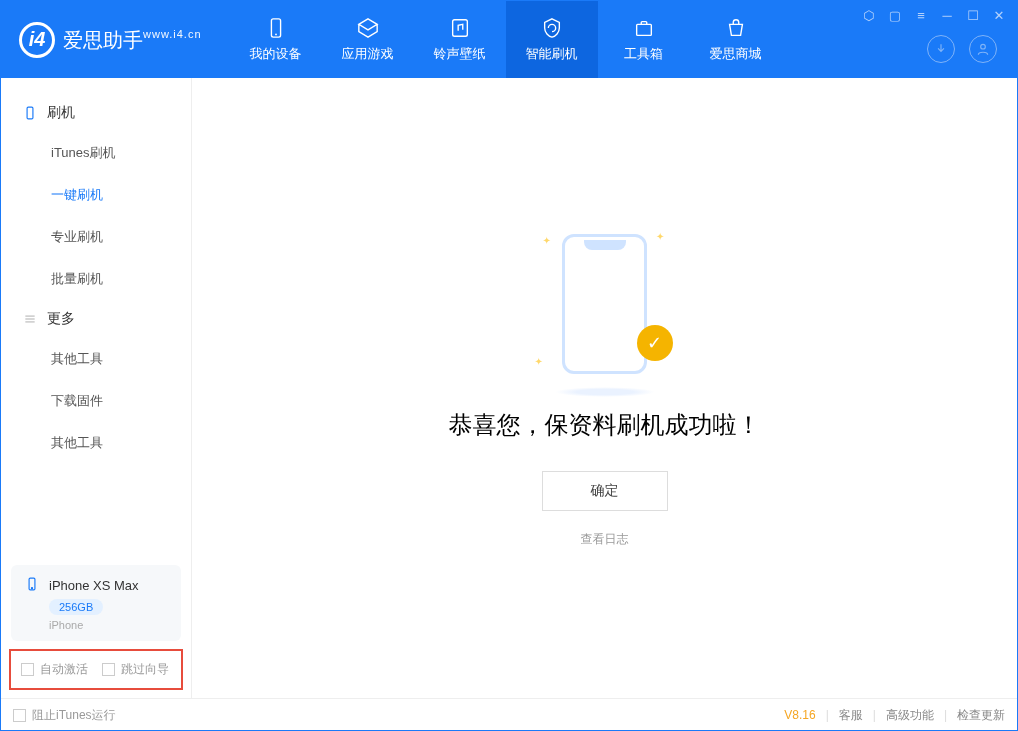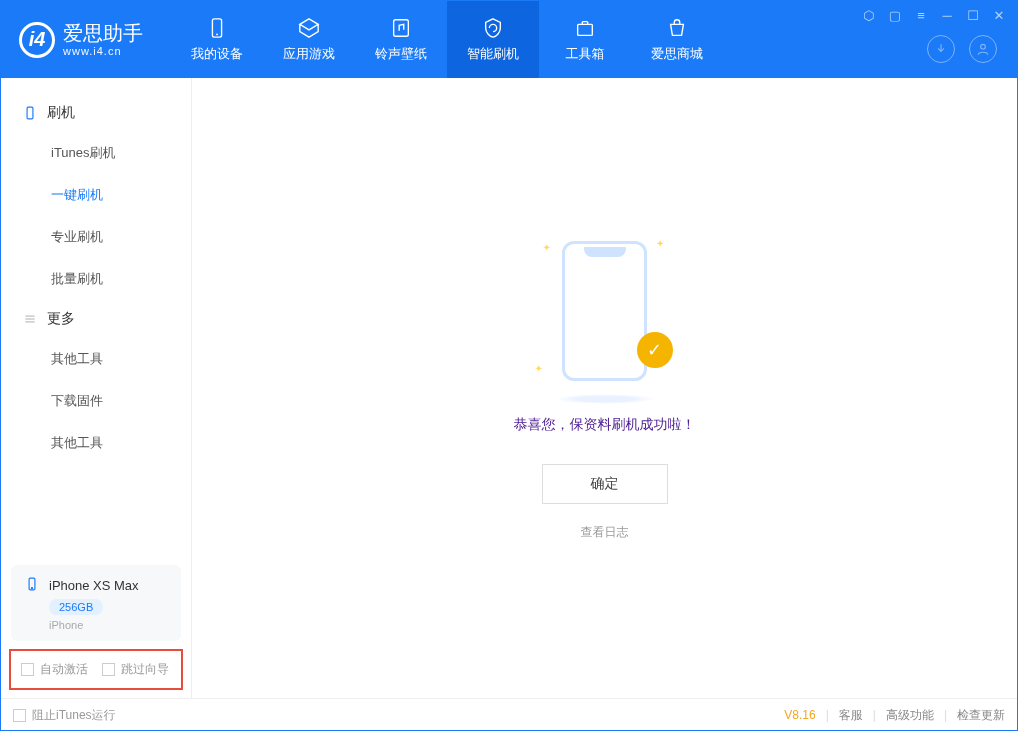--- a/index.html
+++ b/index.html
@@ -1,21 +1,21 @@
 <!DOCTYPE html>
 <html><head>
 <meta charset="utf-8">
 <style>
 * { margin: 0; padding: 0; box-sizing: border-box; font-family: "Microsoft YaHei", sans-serif; }
 body { background: #fff; width: 1018px; height: 731px; overflow: hidden; border: 1px solid #1a7af8; }
 
 .header { background: #1a7af8; height: 77px; display: flex; align-items: stretch; position: relative; }
 .logo-area { display: flex; align-items: center; padding: 0 18px; color: #fff; }
 .logo-circle { width: 36px; height: 36px; border: 3px solid #fff; border-radius: 50%; display: flex; align-items: center; justify-content: center; font-weight: bold; font-size: 20px; font-style: italic; margin-right: 8px; }
-.logo-text { display: flex; flex-direction: column; line-height: 1.2; }
+.logo-text { display: flex; flex-direction: row; line-height: 1.2; }
 .logo-title { font-size: 20px; font-weight: 500; }
 .logo-sub { font-size: 11px; letter-spacing: 1px; opacity: 0.95; }
 
 .nav-tabs { display: flex; margin-left: 10px; }
 .nav-tab { width: 92px; display: flex; flex-direction: column; align-items: center; justify-content: center; color: #fff; font-size: 13px; cursor: pointer; }
 .nav-tab.active { background: #0d66e0; }
 .nav-tab svg { width: 24px; height: 22px; margin-bottom: 6px; fill: #fff; }
 
 .header-right { position: absolute; right: 10px; top: 6px; display: flex; gap: 10px; }
 .header-right span { width: 16px; height: 16px; color: #b3d1fb; cursor: pointer; display: flex; align-items: center; justify-content: center; font-size: 13px; }
@@ -45,21 +45,21 @@
 
 .main { flex: 1; background: #fff; display: flex; flex-direction: column; align-items: center; justify-content: center; }
 .phone-illust { position: relative; width: 120px; height: 150px; margin-bottom: 30px; display: flex; align-items: center; justify-content: center; }
 .phone-shape { width: 85px; height: 140px; border: 3px solid #cfe3ff; border-radius: 12px; background: #fff; position: relative; }
 .phone-notch { position: absolute; top: 3px; left: 50%; transform: translateX(-50%); width: 42px; height: 10px; background: #cfe3ff; border-radius: 0 0 8px 8px; }
 .check-badge { position: absolute; right: -8px; bottom: 18px; width: 36px; height: 36px; background: #f5b400; border-radius: 50%; display: flex; align-items: center; justify-content: center; color: #fff; font-size: 18px; }
 .sparkle { position: absolute; color: #ffd86b; font-size: 10px; }
 .sparkle.s1 { top: 6px; left: -2px; } .sparkle.s2 { top: 2px; right: 0; } .sparkle.s3 { bottom: 12px; left: -10px; }
 .shadow { position: absolute; bottom: -18px; left: 50%; transform: translateX(-50%); width: 100px; height: 10px; background: radial-gradient(ellipse, #eaf2ff 40%, transparent 70%); border-radius: 50%; }
 
-.success-text { font-size: 14px; color: #4c1d95; margin-bottom: 30px; }
+.success-text { font-size: 24px; color: #000000; margin-bottom: 30px; }
 .ok-btn { padding: 10px 48px; border: 1px solid #ddd; background: #fff; font-size: 14px; color: #444; cursor: pointer; margin-bottom: 20px; }
 .log-link { font-size: 12px; color: #999; cursor: pointer; }
 
 .footer { height: 33px; border-top: 1px solid #eee; display: flex; align-items: center; padding: 0 12px; font-size: 12px; color: #999; }
 .footer label { display: flex; align-items: center; cursor: pointer; }
 .footer-right { margin-left: auto; display: flex; align-items: center; gap: 10px; }
 .footer-right .sep { color: #ddd; }
 .footer-right a { color: #888; cursor: pointer; }
 .ver { color: #f5a623; }
 </style>

